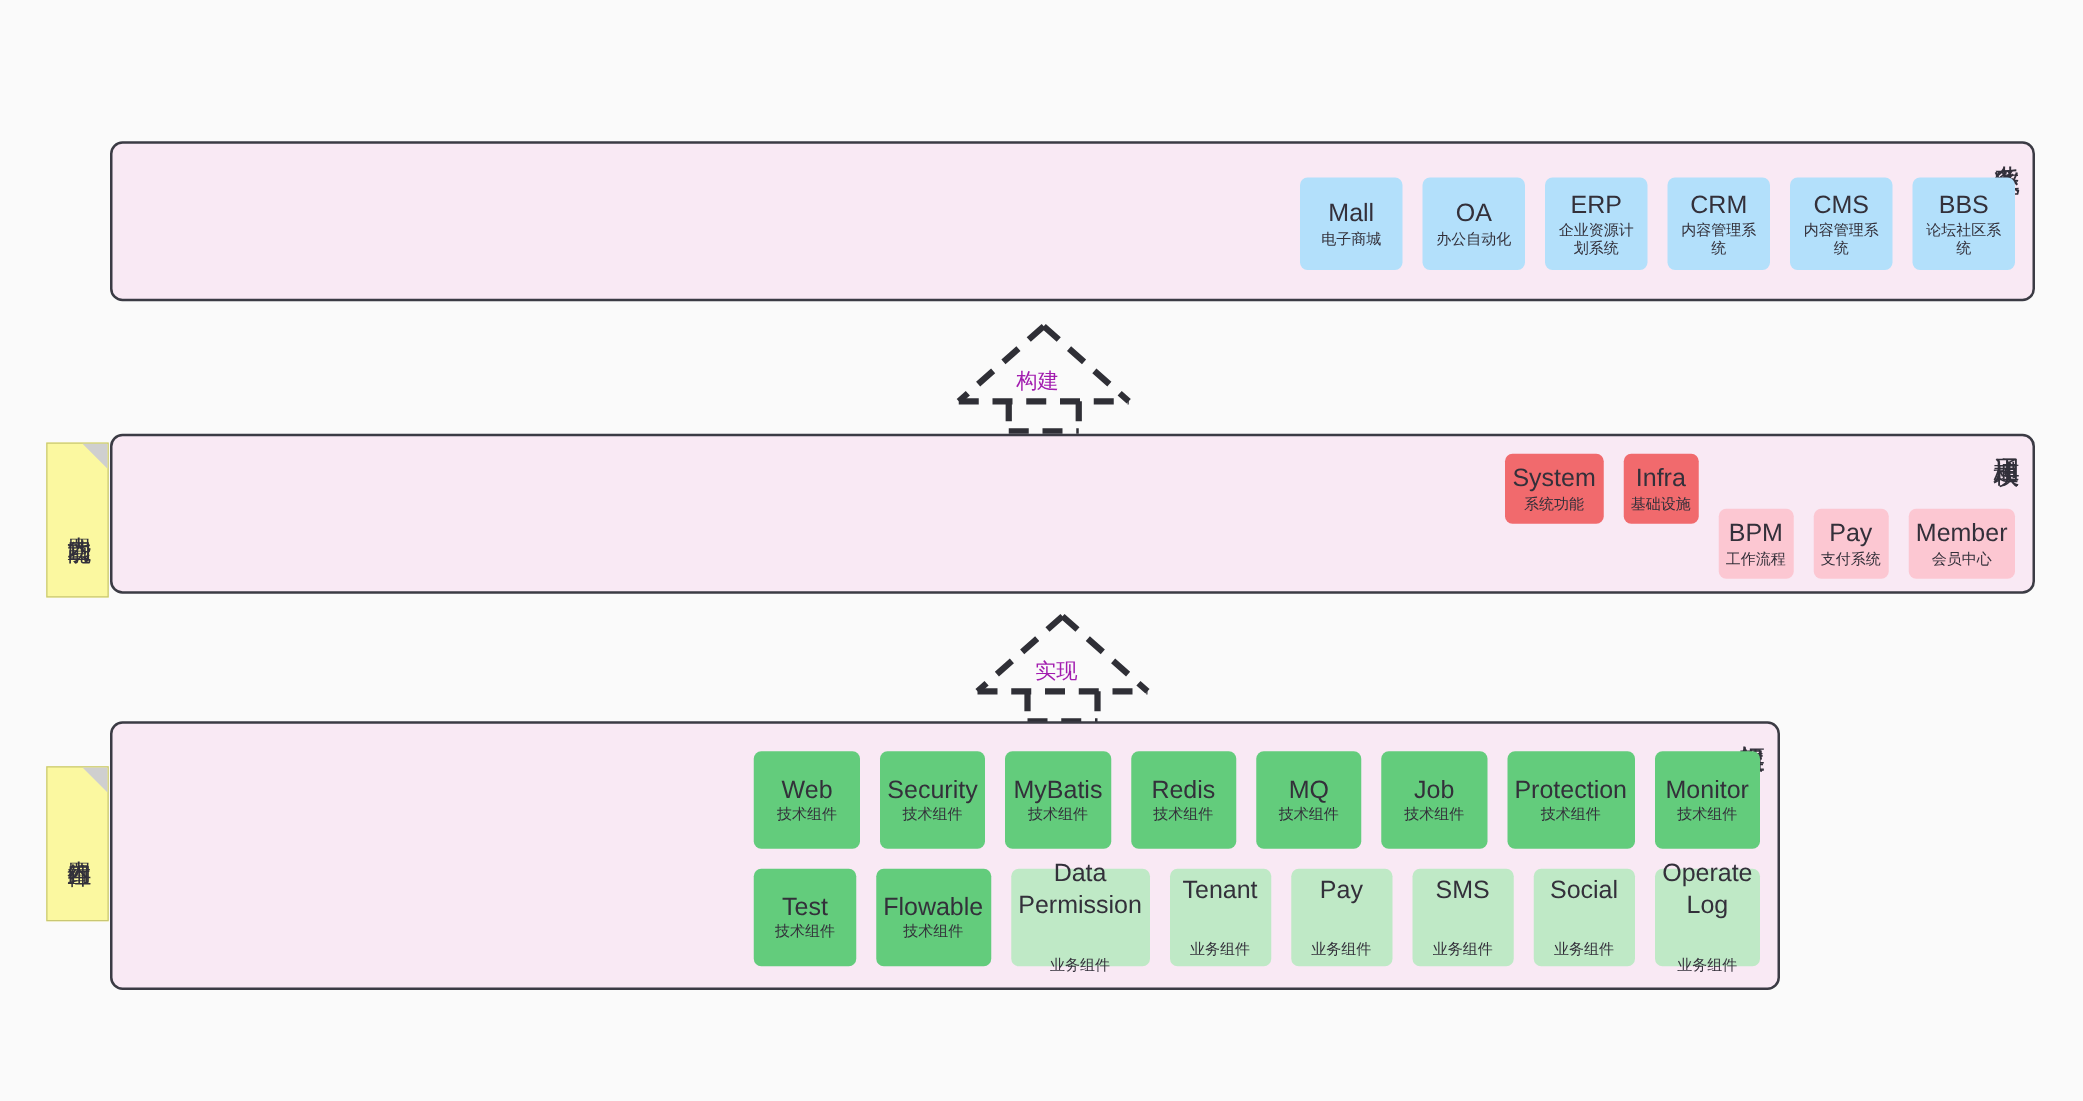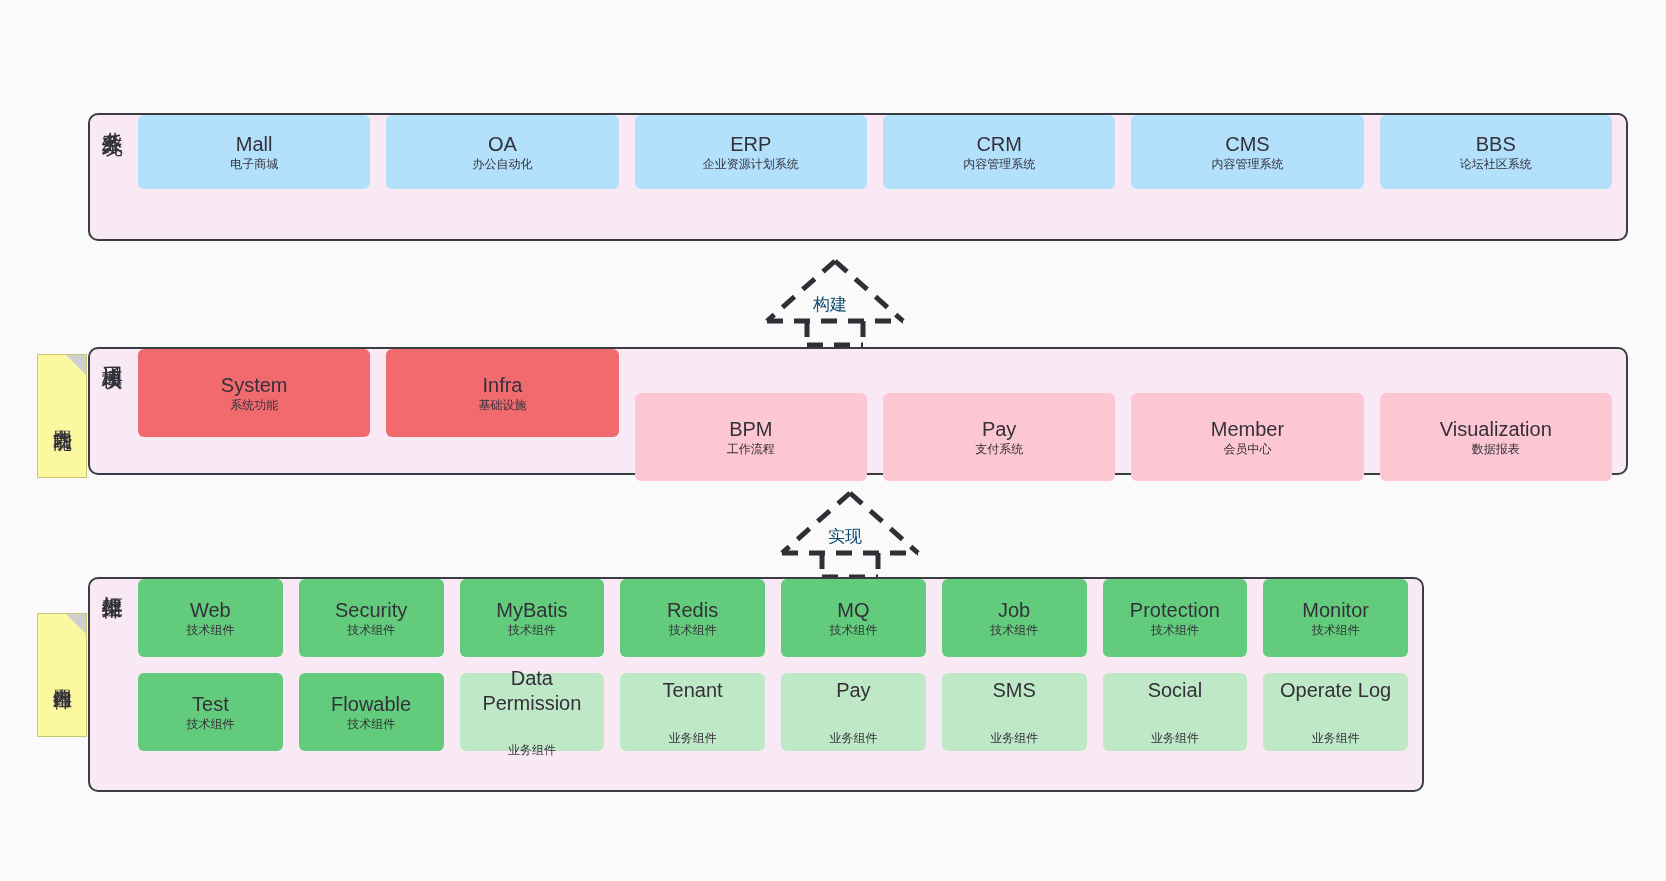--- a/index.html
+++ b/index.html
@@ -15,21 +15,22 @@
   .canvas{position:absolute;left:0;top:0;width:1666px;height:881px;}
 
   
   .layer{
     position:absolute;
     background:#f9e9f4;
     border:2px solid #3b3b44;
     border-radius:10px;
     box-sizing:border-box;
     display:flex;
-    align-items:flex-start;
+    align-items:flex-end;
+    flex-direction:column;
   }
   .layer-title{
     flex:0 0 auto;
     width:40px;
     display:flex;
     align-items:center;
     justify-content:center;
     font-size:21px;
     line-height:1.08;
     letter-spacing:1px;
@@ -73,21 +74,21 @@
   .c-pink{background:#fcc7d2;margin-top:44px;}
   .c-green{background:#63cc7c;}
   .c-lgreen{background:#bfe9c6;gap:28px;}
 
   
   #layer-business{left:88px;top:113px;width:1540px;height:128px;}
   #layer-business .cell{height:74px;}
 
   
   #layer-common{left:88px;top:347px;width:1540px;height:128px;}
-  #layer-common .cell{height:88px;}
+  #layer-common .cell{height:56px;}
 
   
   #layer-framework{left:88px;top:577px;width:1336px;height:215px;}
   #layer-framework .cell{height:78px;}
 
   
   .note{
     position:absolute;
     width:50px;
     background:#fbf8a0;
@@ -112,21 +113,21 @@
   }
   #note-common{left:37px;top:354px;height:124px;}
   #note-framework{left:37px;top:613px;height:124px;}
 
   
   .arrow{position:absolute;}
   .arrow svg{display:block;}
   .arrow-label{
     position:absolute;
     font-size:17px;
-    color:#0c4a6e;
+    color:#a21caf;
     background:transparent;
     white-space:nowrap;
   }
   #arrow-build{left:755px;top:255px;width:160px;height:92px;}
   #arrow-build .arrow-label{left:58px;top:38px;}
   #arrow-impl{left:770px;top:487px;width:160px;height:92px;}
   #arrow-impl .arrow-label{left:58px;top:38px;}
 </style>
 </head>
 <body>
@@ -199,24 +200,20 @@
           <div class="cn">工作流程</div>
         </div>
         <div class="cell c-pink">
           <div class="en">Pay</div>
           <div class="cn">支付系统</div>
         </div>
         <div class="cell c-pink">
           <div class="en">Member</div>
           <div class="cn">会员中心</div>
         </div>
-        <div class="cell c-pink">
-          <div class="en">Visualization</div>
-          <div class="cn">数据报表</div>
-        </div>
       </div>
     </div>
   </div>
 
   <div class="arrow" id="arrow-impl">
     <svg width="160" height="92" viewBox="0 0 160 92">
       <path d="M80 6 L148 66" fill="none" stroke="#2f2f36" stroke-width="5" stroke-dasharray="16 11" stroke-linecap="butt"></path>
       <path d="M80 6 L12 66" fill="none" stroke="#2f2f36" stroke-width="5" stroke-dasharray="16 11" stroke-linecap="butt"></path>
       <path d="M12 66 L148 66" fill="none" stroke="#2f2f36" stroke-width="5" stroke-dasharray="16 11" stroke-linecap="butt"></path>
       <path d="M52 66 L52 90" fill="none" stroke="#2f2f36" stroke-width="5" stroke-dasharray="16 11"></path>

